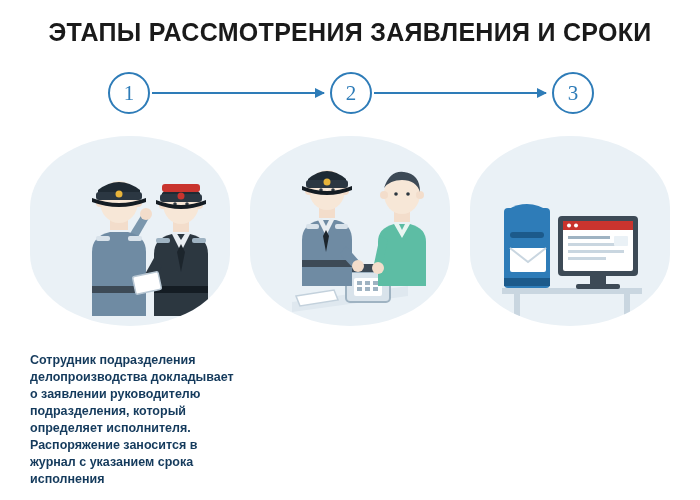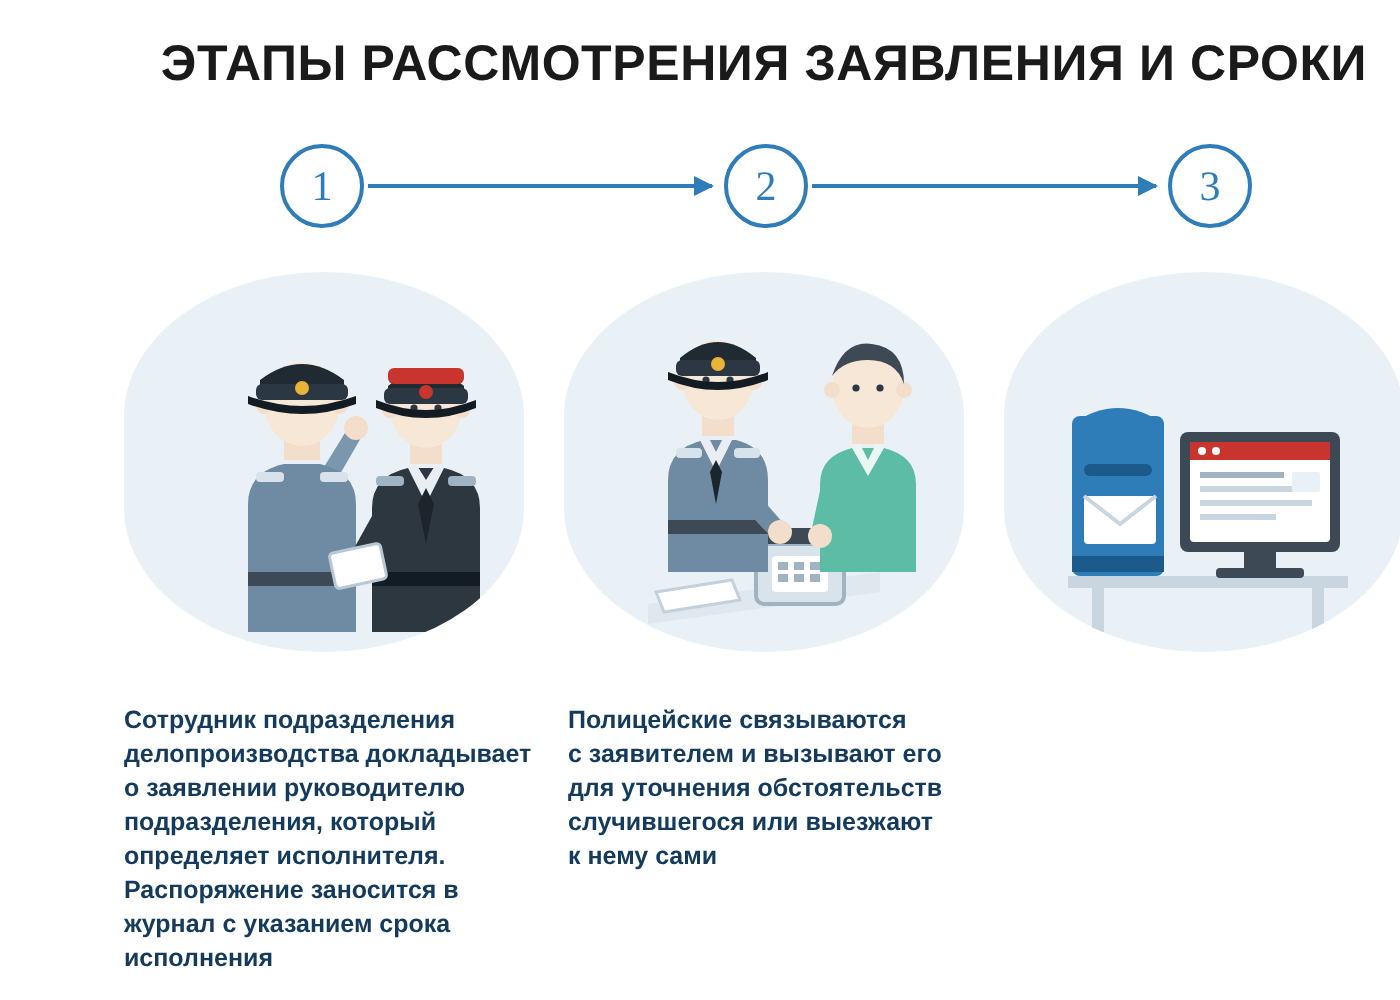--- a/index.html
+++ b/index.html
@@ -12,21 +12,20 @@
     background: #ffffff;
     font-family: "Liberation Sans", sans-serif;
     overflow: hidden;
     position: relative;
   }
 
   #infographic {
     position: relative;
     width: 568px;
     height: 500px;
-    margin-left: 32px;
   }
 
   
   .title {
     position: absolute;
     top: 18px;
     left: 0;
     width: 700px;
     text-align: center;
     font-size: 25px;
@@ -290,19 +289,14 @@
   </div>
 
   <div class="caption c1">Сотрудник подразделения
 делопроизводства докладывает
 о заявлении руководителю
 подразделения, который
 определяет исполнителя.
 Распоряжение заносится в
 журнал с указанием срока
 исполнения</div>
-  <div class="caption c2">Полицейские связываются
-с заявителем и вызывают его
-для уточнения обстоятельств
-случившегося или выезжают
-к нему сами</div>
 
 </div>
 
 </body></html>

